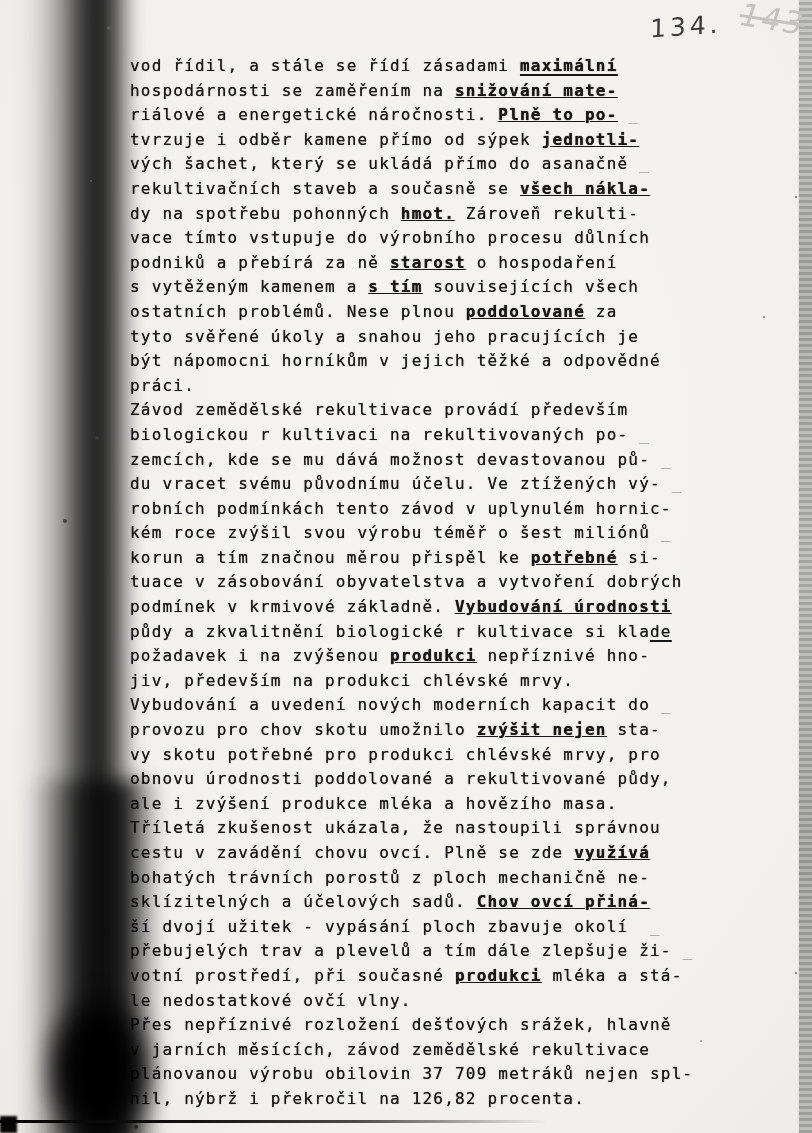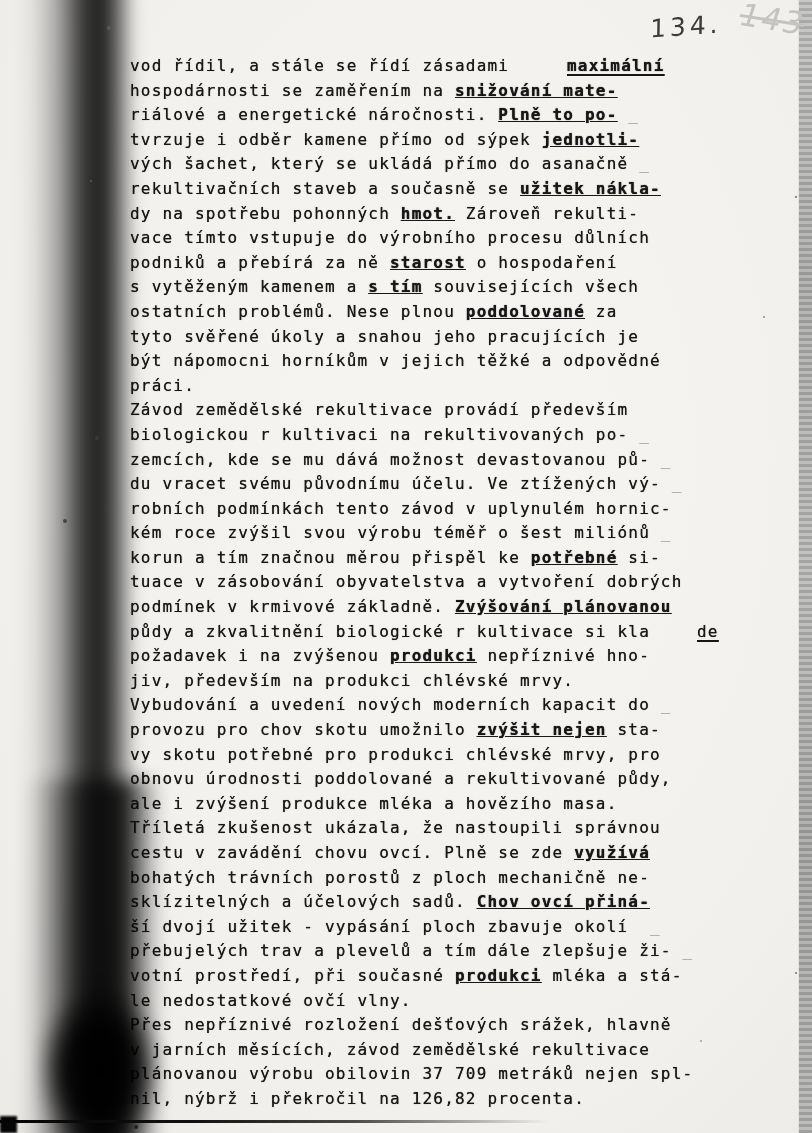--- a/index.html
+++ b/index.html
@@ -13,21 +13,21 @@
   }
   
   .textblock{
     position:absolute;left:130px;top:54px;width:580px;
     color:#171717;font-size:16px;line-height:24.6px;letter-spacing:1.2px;
     text-shadow:0 0 0.7px rgba(15,15,15,0.8);
     z-index:1;
   }
   .line{height:24.6px;white-space:pre;}
   .line .b{font-weight:bold;text-shadow:0 0 1px rgba(0,0,0,0.9);text-decoration:underline;}
-  .line .u{text-decoration:underline;text-underline-offset:3px;text-decoration-thickness:1.5px;margin-left:47px;}
+  .line .u{text-decoration:underline;text-underline-offset:3px;text-decoration-thickness:1.5px;}
   .line .f{color:#8f8f8d;text-shadow:none;font-weight:normal;}
   
   .band{
     position:absolute;left:16px;top:-30px;width:122px;height:1200px;z-index:2;
     background:linear-gradient(90deg,
       rgba(10,10,10,0) 0%, rgba(10,10,10,0.05) 14%, rgba(10,10,10,0.30) 34%,
       rgba(10,10,10,0.78) 54%, rgba(10,10,10,0.92) 70%, rgba(10,10,10,0.55) 84%,
       rgba(10,10,10,0.14) 94%, rgba(10,10,10,0) 100%);
     filter:blur(7px);
   }
@@ -94,38 +94,38 @@
 </head>
 <body>
 
 <div class="page">
   <div class="textblock">
       <div class="line"><span>vod řídil, a stále se řídí zásadami </span><span class="b u">maximální</span></div>
       <div class="line"><span>hospodárnosti se zaměřením na </span><span class="b">snižování mate-</span></div>
       <div class="line"><span>riálové a energetické náročnosti. </span><span class="b">Plně to po-</span><span class="f"> _</span></div>
       <div class="line"><span>tvrzuje i odběr kamene přímo od sýpek </span><span class="b">jednotli-</span></div>
       <div class="line"><span>vých šachet, který se ukládá přímo do asanačně</span><span class="f"> _</span></div>
-      <div class="line"><span>rekultivačních staveb a současně se </span><span class="b">užitek nákla-</span></div>
+      <div class="line"><span>rekultivačních staveb a současně se </span><span class="b">všech nákla-</span></div>
       <div class="line"><span>dy na spotřebu pohonných </span><span class="b">hmot.</span><span> Zároveň rekulti-</span></div>
       <div class="line"><span>vace tímto vstupuje do výrobního procesu důlních</span></div>
       <div class="line"><span>podniků a přebírá za ně </span><span class="b">starost</span><span> o hospodaření</span></div>
       <div class="line"><span>s vytěženým kamenem a </span><span class="b">s tím</span><span> souvisejících všech</span></div>
       <div class="line"><span>ostatních problémů. Nese plnou </span><span class="b">poddolované</span><span> za</span></div>
       <div class="line"><span>tyto svěřené úkoly a snahou jeho pracujících je</span></div>
       <div class="line"><span>být nápomocni horníkům v jejich těžké a odpovědné</span></div>
       <div class="line"><span>práci.</span></div>
       <div class="line"><span>Závod zemědělské rekultivace provádí především</span></div>
       <div class="line"><span>biologickou r kultivaci na rekultivovaných po-</span><span class="f"> _</span></div>
       <div class="line"><span>zemcích, kde se mu dává možnost devastovanou pů-</span><span class="f"> _</span></div>
       <div class="line"><span>du vracet svému původnímu účelu. Ve ztížených vý-</span><span class="f"> _</span></div>
       <div class="line"><span>robních podmínkách tento závod v uplynulém hornic-</span></div>
       <div class="line"><span>kém roce zvýšil svou výrobu téměř o šest miliónů</span><span class="f"> _</span></div>
       <div class="line"><span>korun a tím značnou měrou přispěl ke </span><span class="b">potřebné</span><span> si-</span></div>
       <div class="line"><span>tuace v zásobování obyvatelstva a vytvoření dobrých</span></div>
-      <div class="line"><span>podmínek v krmivové základně. </span><span class="b">Zvýšování plánovanou</span></div>
+      <div class="line"><span>podmínek v krmivové základně. </span><span class="b">Vybudování úrodnosti</span></div>
       <div class="line"><span>půdy a zkvalitnění biologické r kultivace si kla</span><span class="u">de</span></div>
       <div class="line"><span>požadavek i na zvýšenou </span><span class="b">produkci</span><span> nepříznivé hno-</span></div>
       <div class="line"><span>jiv, především na produkci chlévské mrvy.</span></div>
       <div class="line"><span>Vybudování a uvedení nových moderních kapacit do</span><span class="f"> _</span></div>
       <div class="line"><span>provozu pro chov skotu umožnilo </span><span class="b">zvýšit nejen</span><span> sta-</span></div>
       <div class="line"><span>vy skotu potřebné pro produkci chlévské mrvy, pro</span></div>
       <div class="line"><span>obnovu úrodnosti poddolované a rekultivované půdy,</span></div>
       <div class="line"><span>ale i zvýšení produkce mléka a hovězího masa.</span></div>
       <div class="line"><span>Tříletá zkušenost ukázala, že nastoupili správnou</span></div>
       <div class="line"><span>cestu v zavádění chovu ovcí. Plně se zde </span><span class="b">využívá</span></div>

